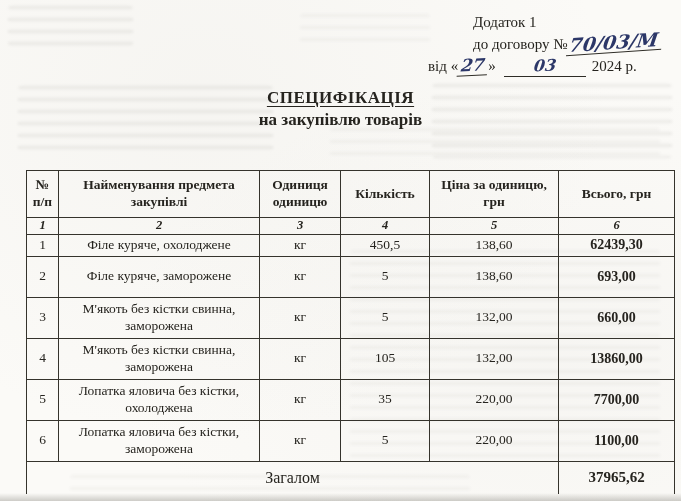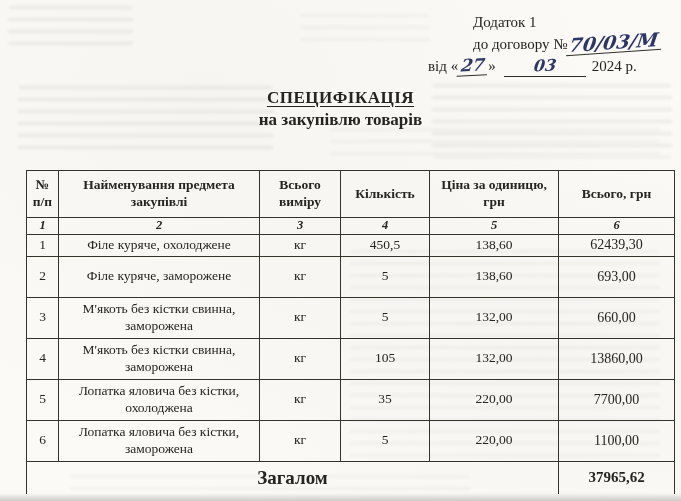--- a/index.html
+++ b/index.html
@@ -87,24 +87,24 @@
     vertical-align:middle;
     text-align:center;
     line-height:1.25;
     background:transparent;
   }
   table.spec thead th{font-weight:bold;font-size:13.5px;height:44px;}
   tr.idx td{height:15px;font-style:italic;font-weight:bold;font-size:12.5px;padding:0 4px;}
   tr.item td{height:38px;}
   tr.item.short td{height:19px;}
   td.name{text-align:left;padding-left:12px;padding-right:6px;}
-  td.total{font-weight:normal;font-size:14px;}
+  td.total{font-weight:bold;font-size:14px;}
   tr.foot td{height:30px;border-bottom:none;}
   td.foot-label{
-    text-align:right;font-weight:bold;font-size:19px;
+    text-align:right;font-weight:normal;font-size:16px;
     padding-right:12px;border-left:none;
   }
   td.foot-value{font-weight:bold;font-size:15px;}
 </style>
 </head>
 <body>
 
 <div class="page">
 
   <div class="smudge" style="left:8px;   top:6px;   width:125px; height:40px;"></div>
@@ -133,21 +133,21 @@
         <col style="width:201px">
         <col style="width:81px">
       <col style="width:89px">
         <col style="width:129px">
         <col style="width:116px">
     </colgroup>
     <thead>
       <tr>
         <th>№ п/п</th>
         <th>Найменування предмета закупівлі</th>
-        <th>Всього виміру</th>
+        <th>Одиниця одиницю</th>
         <th>Кількість</th>
         <th>Ціна за одиницю, грн</th>
         <th>Всього, грн</th>
       </tr>
       <tr class="idx">
         <td>1</td>
         <td>2</td>
         <td>3</td>
         <td>4</td>
         <td>5</td>

